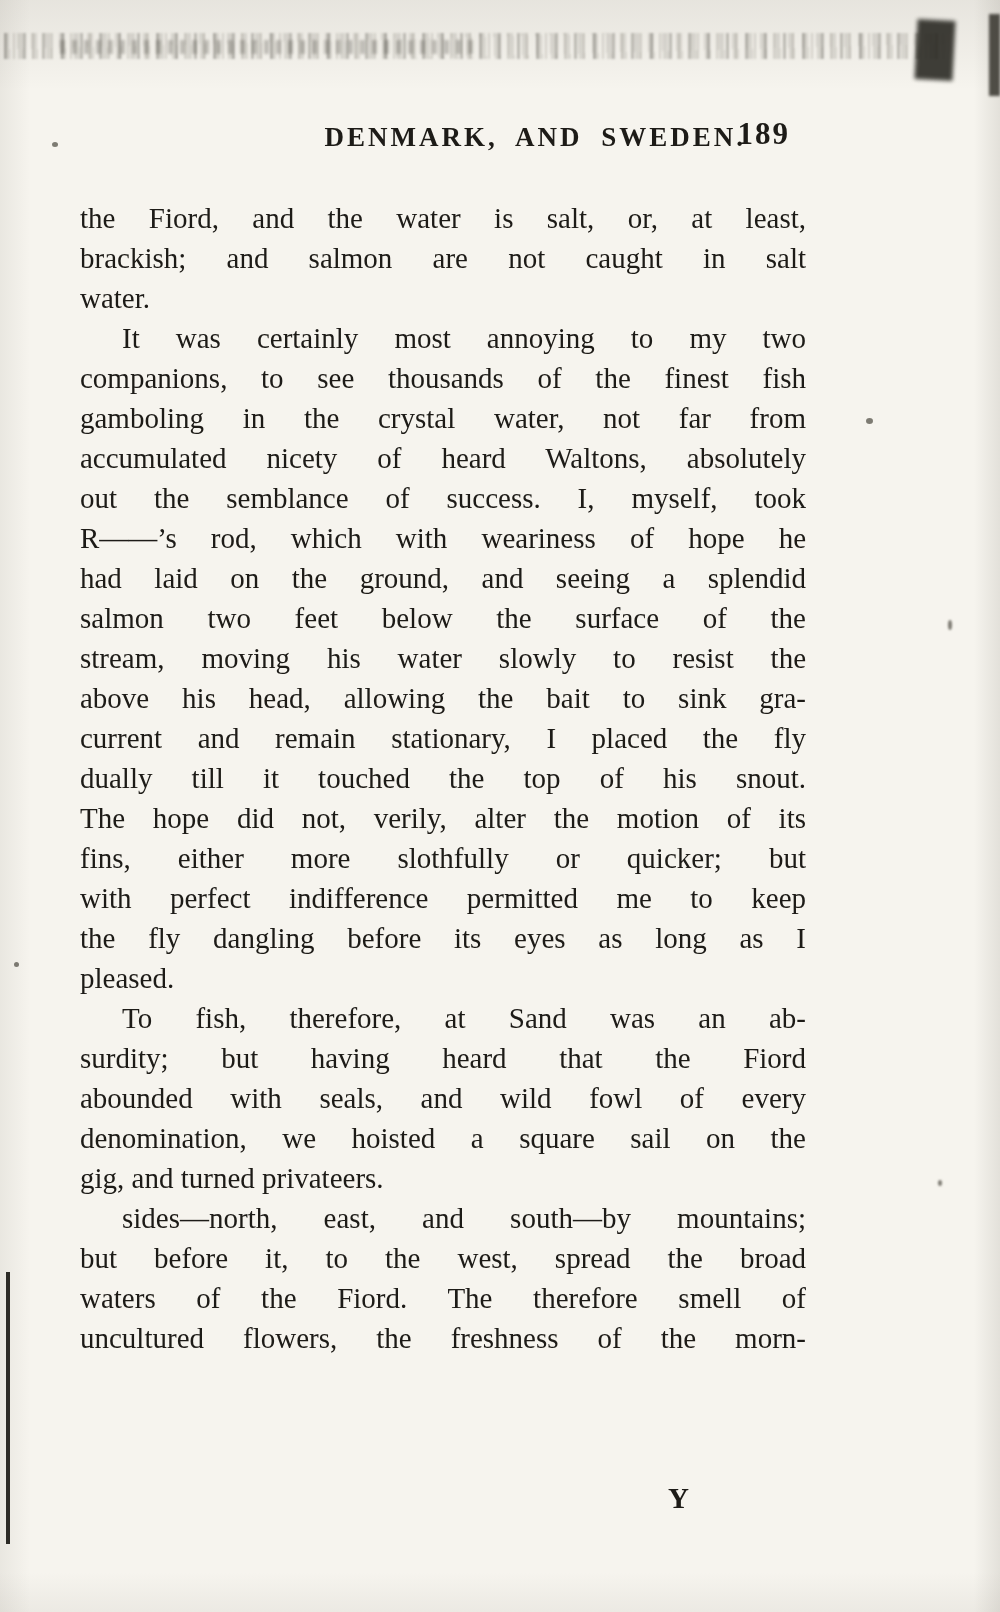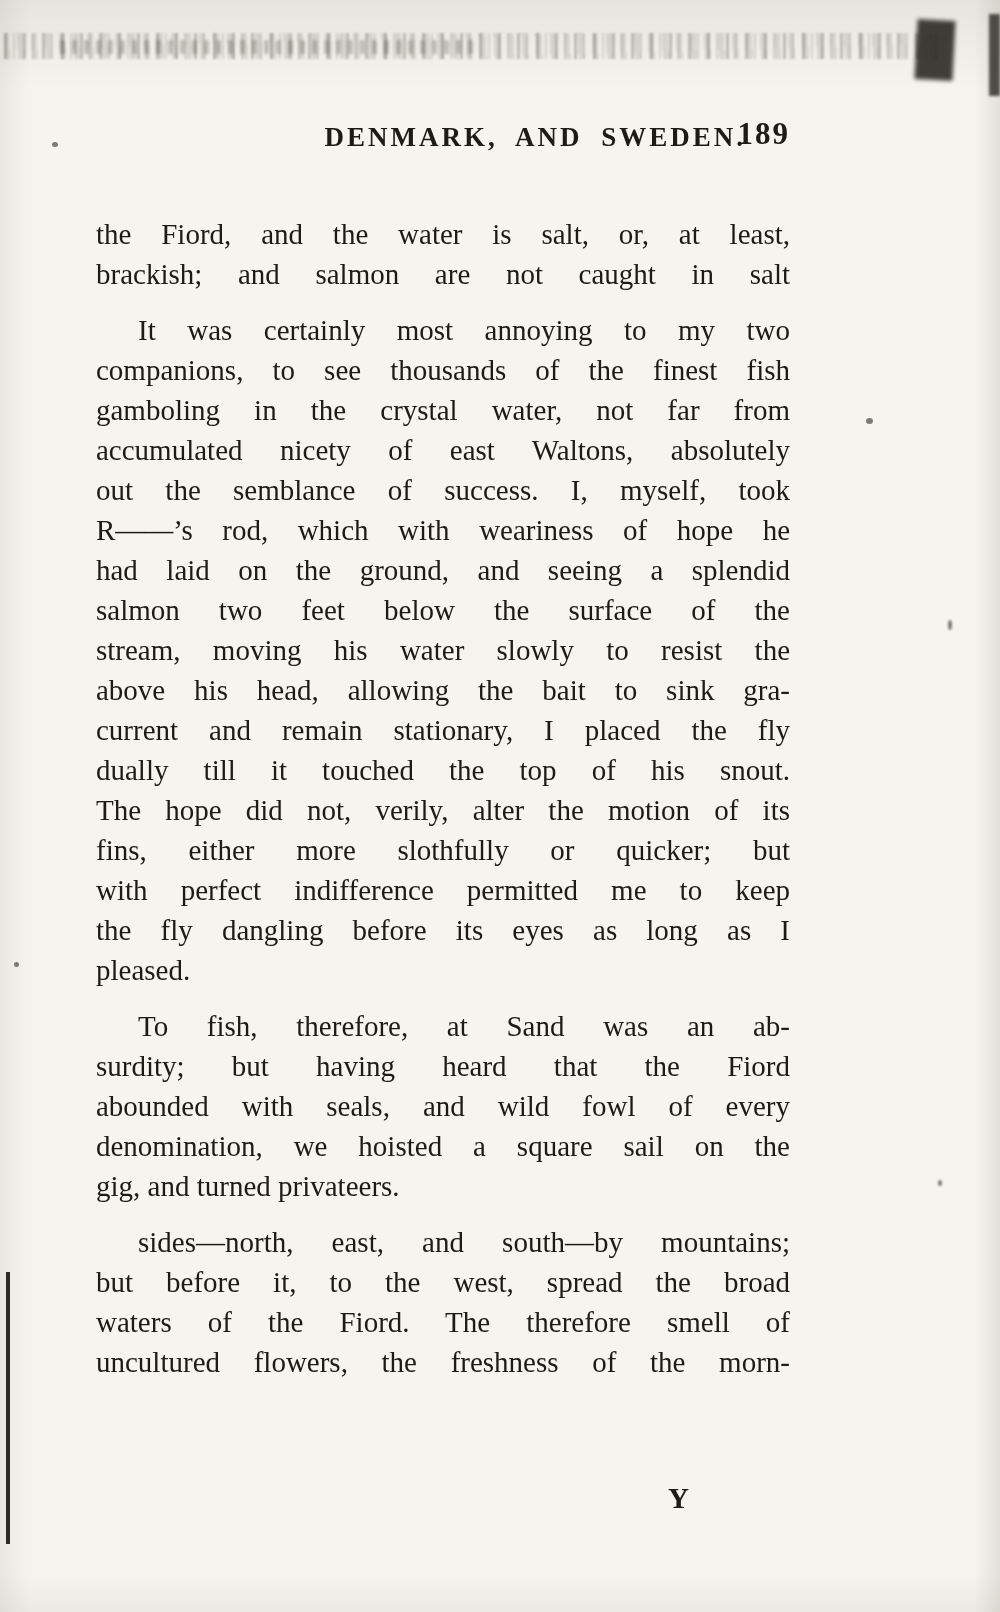--- a/index.html
+++ b/index.html
@@ -79,21 +79,21 @@
     font-weight: bold;
     font-size: 31px;
     letter-spacing: 2px;
   }
 
   
   .body-text {
     position: absolute; top: 198px; left: 80px; width: 726px;
     font-size: 29px;
   }
-  .para { margin: 16px; }
+  .para { margin: 0; }
   .line {
     height: 40px;
     line-height: 40px;
     text-align: justify;
     text-align-last: justify;
     white-space: normal;
     overflow: hidden;
   }
   .line.last { text-align-last: left; }
   .para.indent .line:first-child { text-indent: 42px; }
@@ -123,26 +123,27 @@
 
   <div class="header">
     <span class="running-title">DENMARK, AND SWEDEN.</span>
     <span class="page-number">189</span>
   </div>
 
   <div class="body-text">
       <div class="para">
         <div class="line">the Fiord, and the water is salt, or, at least,</div>
         <div class="line">brackish; and salmon are not caught in salt</div>
+        <div class="line last">water.</div>
       </div>
       <div class="para indent">
         <div class="line">It was certainly most annoying to my two</div>
         <div class="line">companions, to see thousands of the finest fish</div>
         <div class="line">gamboling in the crystal water, not far from</div>
-        <div class="line">accumulated nicety of east Waltons, absolutely</div>
+        <div class="line">accumulated nicety of heard Waltons, absolutely</div>
         <div class="line">out the semblance of success. I, myself, took</div>
         <div class="line">R——’s rod, which with weariness of hope he</div>
         <div class="line">had laid on the ground, and seeing a splendid</div>
         <div class="line">salmon two feet below the surface of the</div>
         <div class="line">stream, moving his water slowly to resist the</div>
         <div class="line">above his head, allowing the bait to sink gra-</div>
         <div class="line">current and remain stationary, I placed the fly</div>
         <div class="line">dually till it touched the top of his snout.</div>
         <div class="line">The hope did not, verily, alter the motion of its</div>
         <div class="line">fins, either more slothfully or quicker; but</div>

